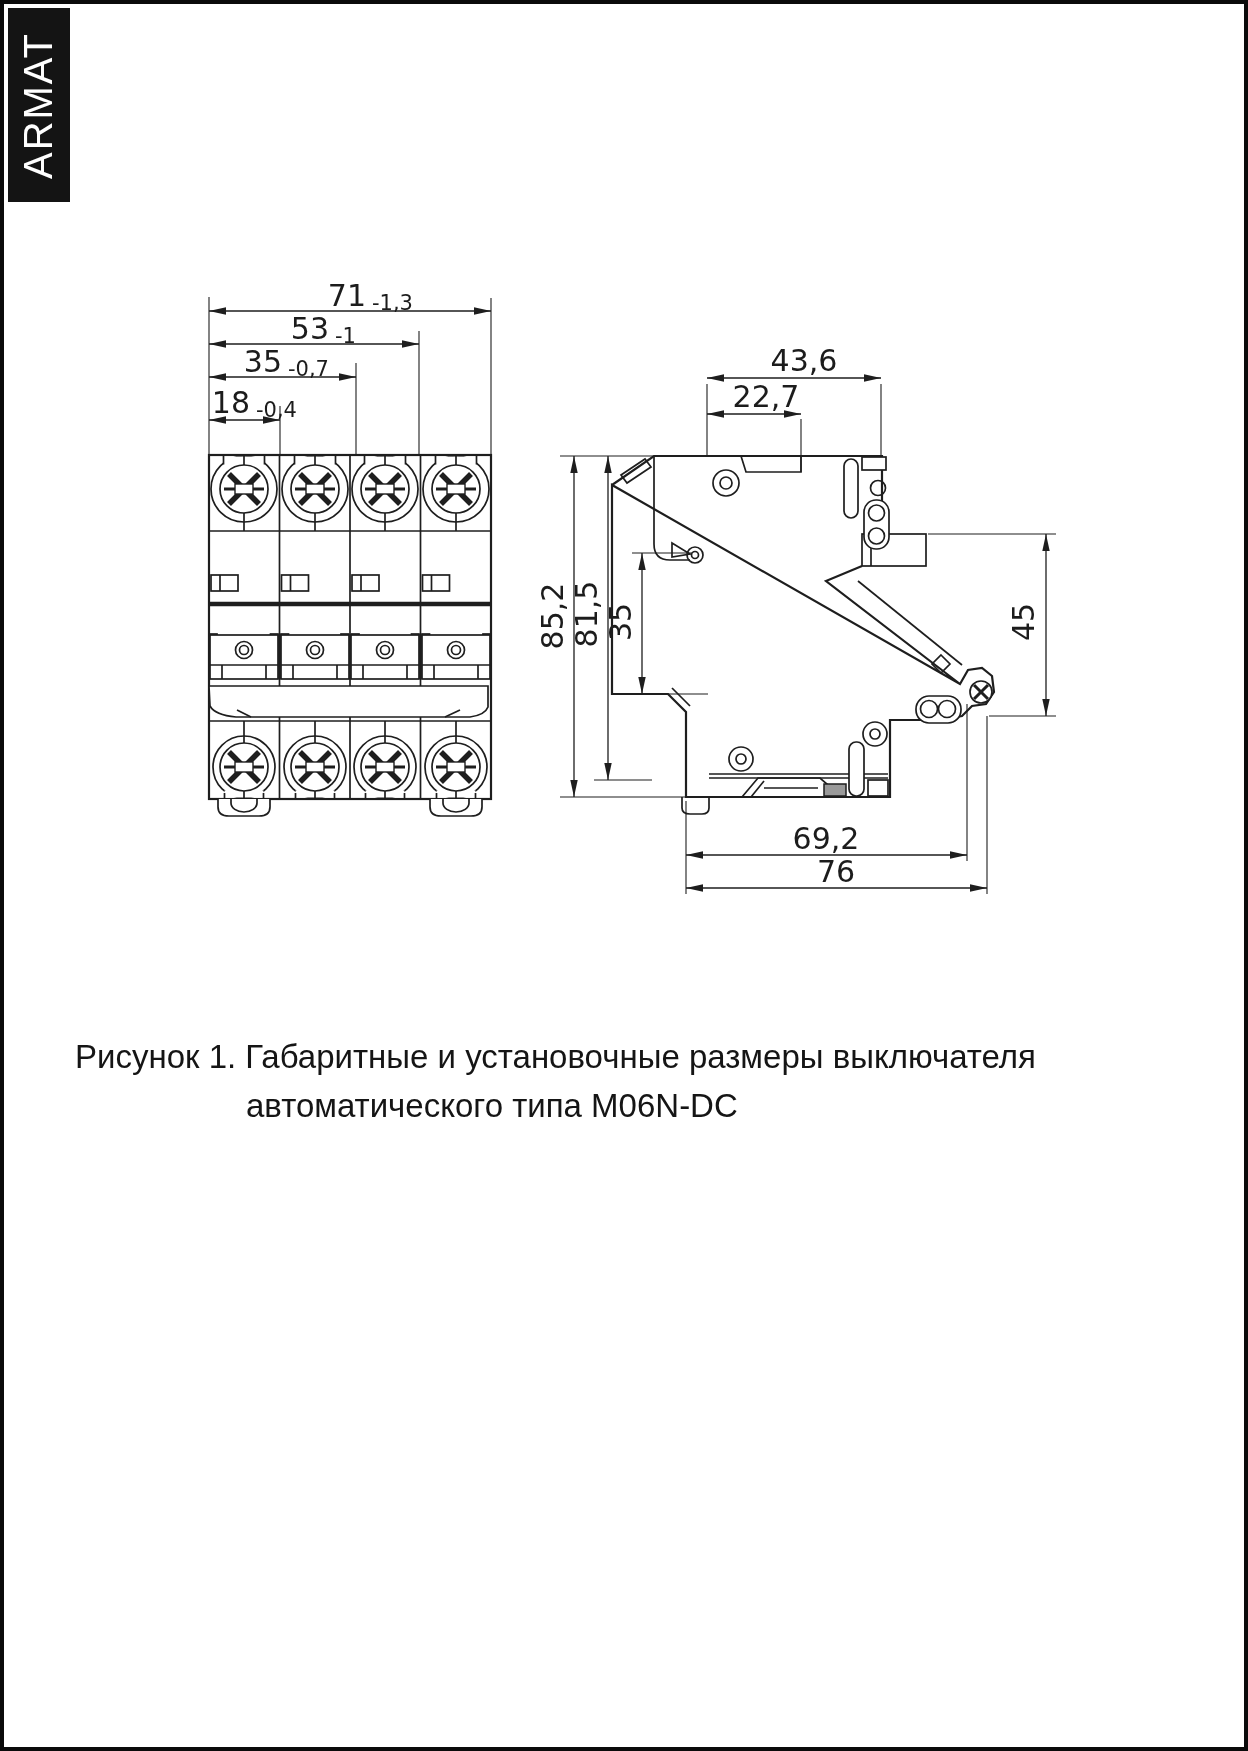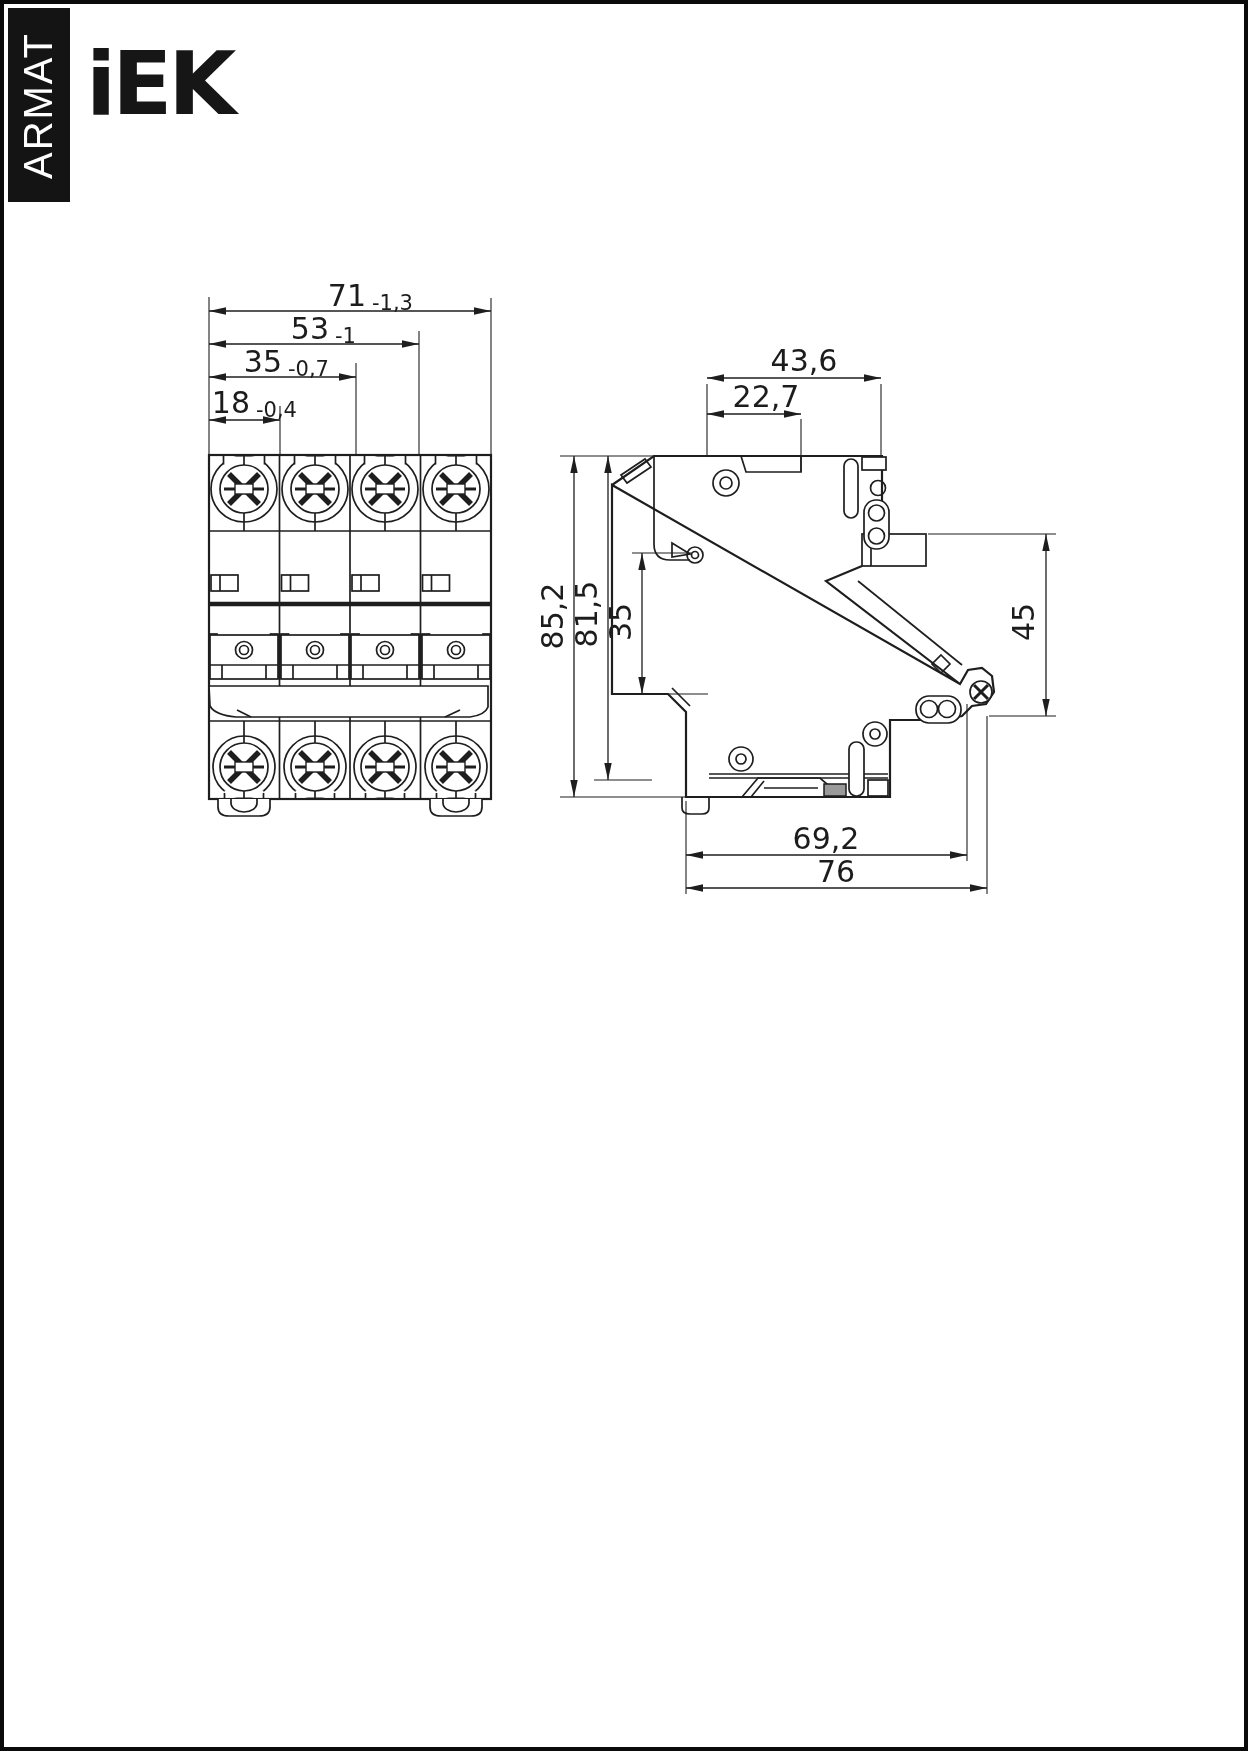--- a/index.html
+++ b/index.html
@@ -46,21 +46,20 @@
 </style>
 </head>
 <body>
 
 <div class="page">
 
   <div class="banner">
     <span>ARMAT</span>
   </div>
 
-  <div class="logo">iEK</div>
 
   <svg class="drawing" width="1248" height="1751" viewBox="0 0 1248 1751" xmlns="http://www.w3.org/2000/svg">
     <defs>
       <marker id="arrE" markerUnits="userSpaceOnUse" markerWidth="17" markerHeight="9" viewBox="0 0 17 9" refX="17" refY="4.5" orient="auto">
         <path d="M17,4.5 L0,0.8 L0,8.2 Z" fill="#1e1e1e"></path>
       </marker>
       <marker id="arrS" markerUnits="userSpaceOnUse" markerWidth="17" markerHeight="9" viewBox="0 0 17 9" refX="17" refY="4.5" orient="auto-start-reverse">
         <path d="M17,4.5 L0,0.8 L0,8.2 Z" fill="#1e1e1e"></path>
       </marker>
     </defs>
@@ -376,14 +375,18 @@
         <g>
           <circle class="ow" cx="977" cy="688" r="11"></circle>
           <line x1="970" y1="681" x2="984" y2="695" stroke="#1e1e1e" stroke-width="3"></line>
           <line x1="984" y1="681" x2="970" y2="695" stroke="#1e1e1e" stroke-width="3"></line>
         </g>
         <path class="o" d="M678,793 L678,804 Q678,810 686,810 L698,810 Q705,810 705,804 L705,793"></path>
       </g>
     </g>
   </svg>
 
+  <div class="caption">
+    <div class="cap1">Рисунок 1. Габаритные и установочные размеры выключателя</div>
+    <div class="cap2">автоматического типа M06N-DC</div>
+  </div>
 
 </div>
 
 </body></html>

